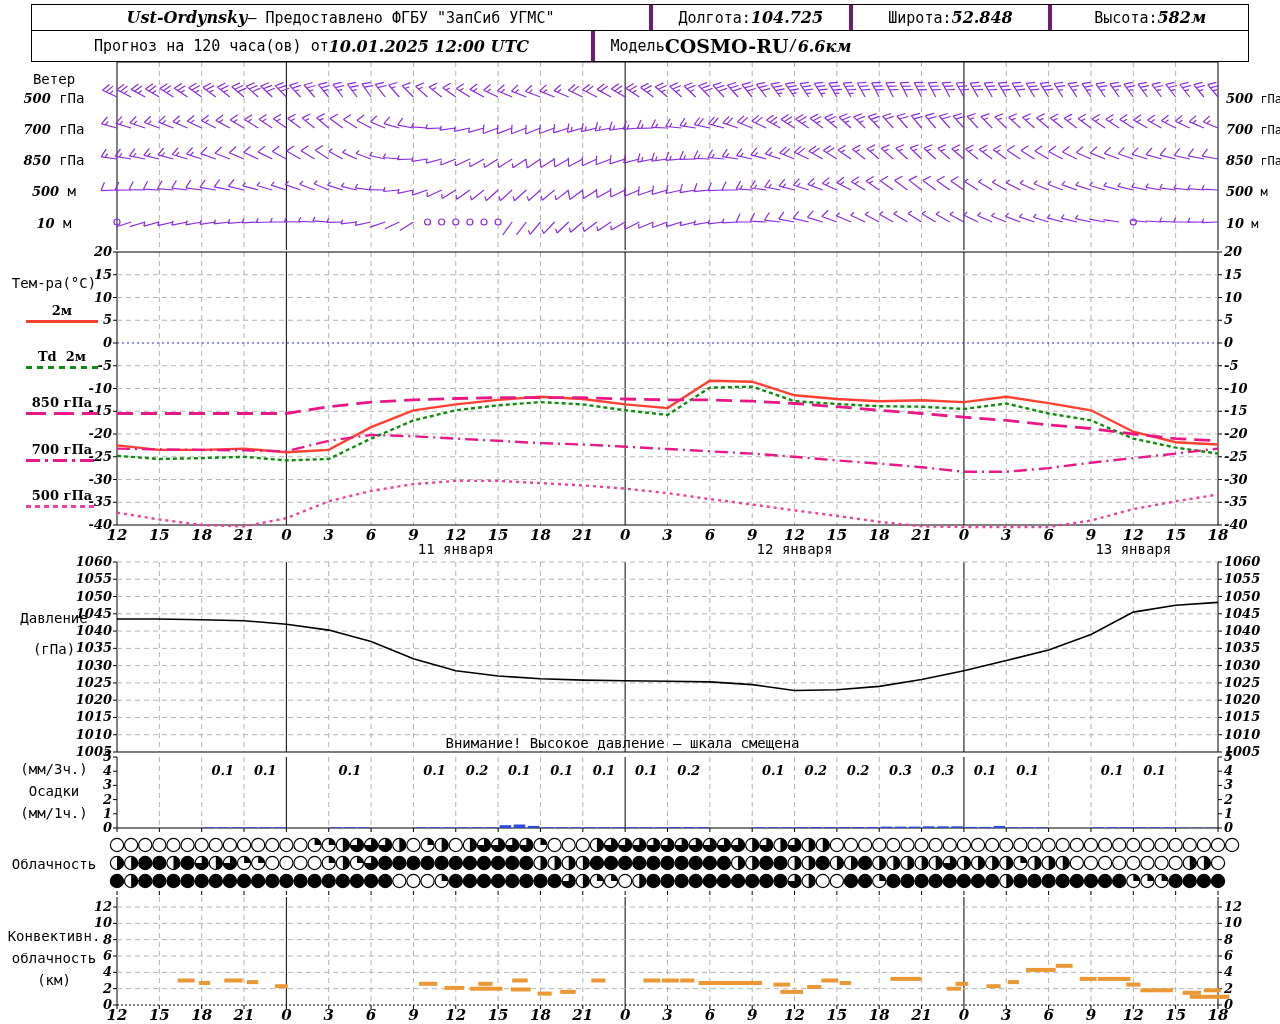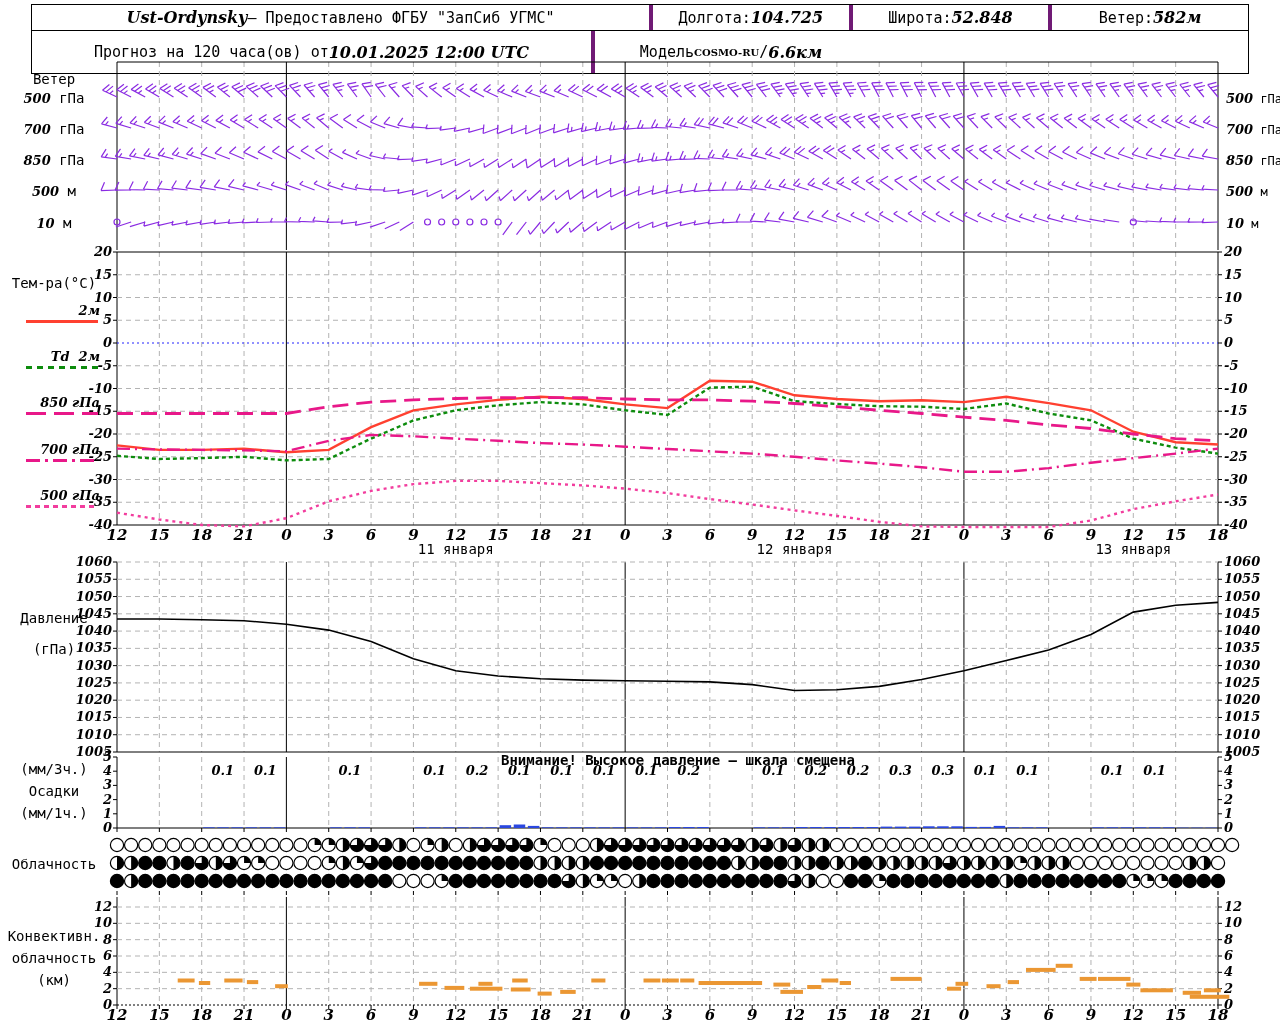--- a/index.html
+++ b/index.html
@@ -1,40 +1,40 @@
 <!DOCTYPE html>
 <html><head>
 <meta charset="utf-8">
 <style>
   html,body{margin:0;padding:0;background:#fff}
   #page{position:relative;width:1280px;height:1024px;overflow:hidden;background:#fff;
         font-family:"DejaVu Sans Mono",monospace;color:#000}
   .hdr{position:absolute;left:31px;width:1218px;box-sizing:border-box;border:1px solid #000;
        display:flex;align-items:stretch;font-size:15px;background:#fff}
   #hdr1{top:4px;height:27px}
-  #hdr2{top:30px;height:44px}
+  #hdr2{top:30px;height:32px}
   .hcell{display:flex;justify-content:center;align-items:center;gap:0;height:100%;
          box-sizing:border-box;white-space:nowrap}
   .hsep{border-left:4px solid #701a75}
   .val{font-family:"DejaVu Serif",serif;font-style:italic;font-weight:bold;font-size:16px}
-  .valu{font-family:"DejaVu Serif",serif;font-weight:bold;font-size:10px}
+  .valu{font-family:"DejaVu Serif",serif;font-weight:bold;font-size:19px}
   .side-label{position:absolute;font-size:14px;white-space:nowrap}
   .ra{left:0;width:108px;text-align:center}
   .rs{left:1226px;font-size:12px}
   .wnum{font-family:"DejaVu Serif",serif;font-style:italic;font-weight:bold;font-size:13px}
-  .legend-label{position:absolute;left:24px;width:76px;text-align:right;
-                font-family:"DejaVu Serif",serif;font-style:italic;font-weight:bold;font-size:13px}
+  .legend-label{position:absolute;left:24px;width:76px;text-align:center;
+                font-family:"DejaVu Serif",serif;font-weight:bold;font-size:13px}
   .legend-line{position:absolute;left:26px;width:72px;height:3px}
   .ls-solid{background:#ff4030}
   .ls-dash-green{background:repeating-linear-gradient(90deg,#0d8c0d 0 6px,transparent 6px 11px)}
   .ls-longdash{background:repeating-linear-gradient(90deg,#e81889 0 20px,transparent 20px 28px)}
   .ls-dashdot{background:repeating-linear-gradient(90deg,#e81889 0 14px,transparent 14px 19px,#e81889 19px 22px,transparent 22px 27px)}
   .ls-dot{background:repeating-linear-gradient(90deg,#f23d9e 0 5px,transparent 5px 9px)}
-  .warn{position:absolute;left:390px;top:752px;width:465px;text-align:right;
-        font-weight:bold;font-size:14px}
+  .warn{position:absolute;left:390px;top:735px;width:465px;text-align:center;
+        font-weight:normal;font-size:14px}
   svg text{fill:#000}
   text.num{font-family:"DejaVu Serif",serif;font-style:italic;font-weight:bold;font-size:13px}
   text.hour{font-family:"DejaVu Serif",serif;font-style:italic;font-weight:bold;font-size:15px}
   text.datelab{font-family:"DejaVu Sans Mono",monospace;font-style:normal;font-weight:normal;font-size:14px}
 </style>
 </head>
 <body>
 
 <div id="page">
 
@@ -45,21 +45,21 @@
     </div>
     <div class="hcell hsep" style="flex:1">
       <span>Долгота:</span>
       <span class="val">104.725</span>
     </div>
     <div class="hcell hsep" style="flex:1">
       <span>Широта:</span>
       <span class="val">52.848</span>
     </div>
     <div class="hcell hsep" style="flex:1">
-      <span>Ветер:</span>
+      <span>Высота:</span>
       <span class="val">582м</span>
     </div>
   </div>
 
   <div class="hdr" id="hdr2">
     <div class="hcell" style="width:559px">
       <span>Прогноз на 120 часа(ов) от</span>
       <span class="val">10.01.2025 12:00 UTC</span>
     </div>
     <div class="hcell hsep" style="width:276px">

